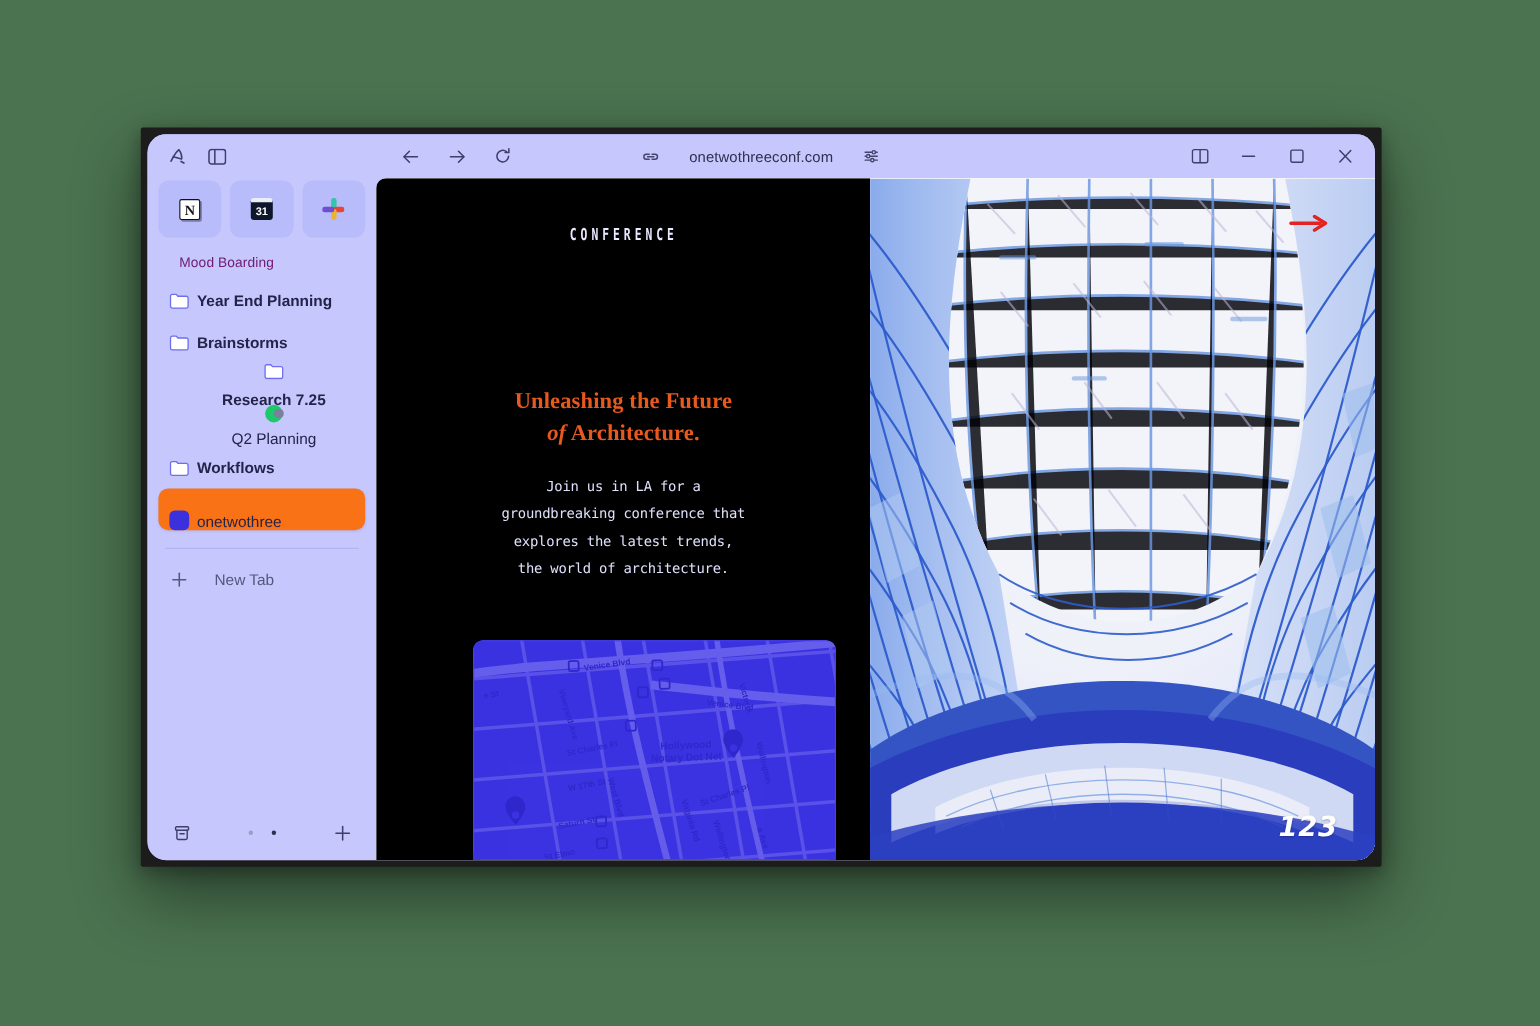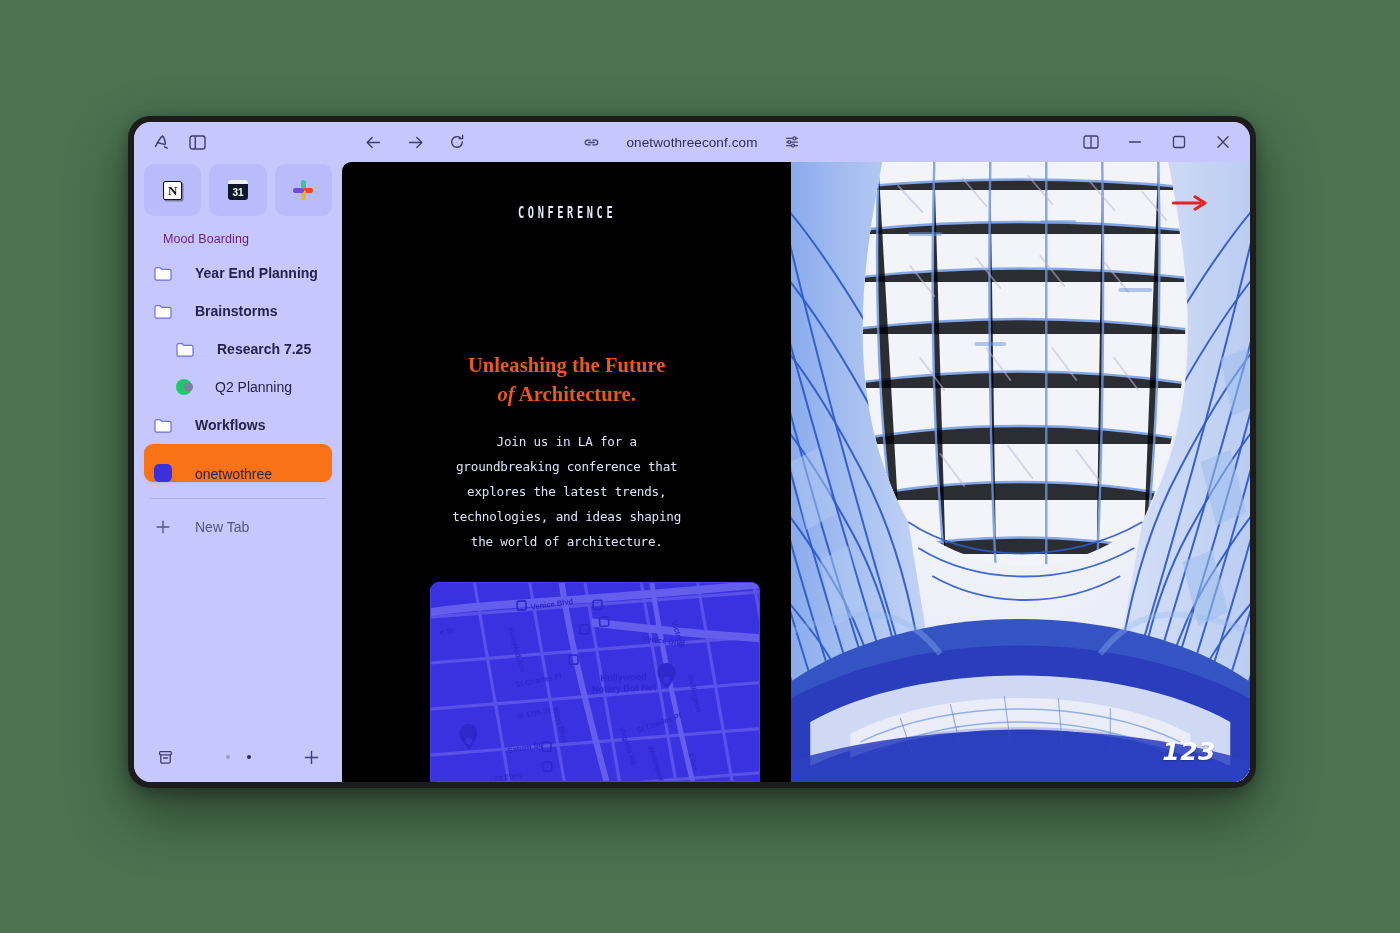--- a/index.html
+++ b/index.html
@@ -16,21 +16,21 @@
     position: relative;
   }
 
   
   #window-frame {
     position: absolute;
     left: 128px;
     top: 116px;
     width: 1128px;
     height: 672px;
-    border-radius: 22px;
+    border-radius: 2px;
     background: #1c1c1c;
     box-shadow: 0 26px 60px rgba(0,0,0,0.45), 0 4px 16px rgba(0,0,0,0.3);
     padding: 6px;
   }
 
   #window-inner {
     width: 100%;
     height: 100%;
     border-radius: 17px;
     overflow: hidden;
@@ -168,27 +168,27 @@
     color: #701a75;
     margin: 16px 0 8px 19px;
     letter-spacing: 0.1px;
   }
 
   .nav-list { display: flex; flex-direction: column; }
 
   .nav-item {
     display: flex;
     align-items: center;
-    gap: 23px;
+    gap: 7px;
     height: 38px;
     padding: 0 10px;
     border-radius: 9px;
     cursor: default;
   }
-  .nav-item.indent { padding-left: 32px; }
+  .nav-item.indent { padding-left: 32px; flex-direction: column; }
   .nav-item.active {
     background: #f97316;
     box-shadow: 0 1px 2px rgba(40,40,90,0.08);
     align-items: flex-end;
   }
   .nav-label {
     font-size: 14px;
     color: #24244a;
     white-space: nowrap;
   }
@@ -562,21 +562,20 @@
 
           <div id="poster-headline">
             <div>Unleashing the Future</div>
             <div><span class="ital">of</span><span> Architecture.</span></div>
           </div>
 
           <div id="poster-body">
             <div>Join us in LA for a</div>
             <div>groundbreaking conference that</div>
             <div>explores the latest trends,</div>
-            <div>technologies, and ideas shaping</div>
             <div>the world of architecture.</div>
           </div>
 
           <div id="map-inset">
             <svg width="330" height="200" viewBox="0 0 330 200">
               <defs>
                 <clipPath id="mapclip">
                     <rect x="0" y="0" width="330" height="200" rx="9"></rect>
                   </clipPath>
                 <g id="mapbody">

